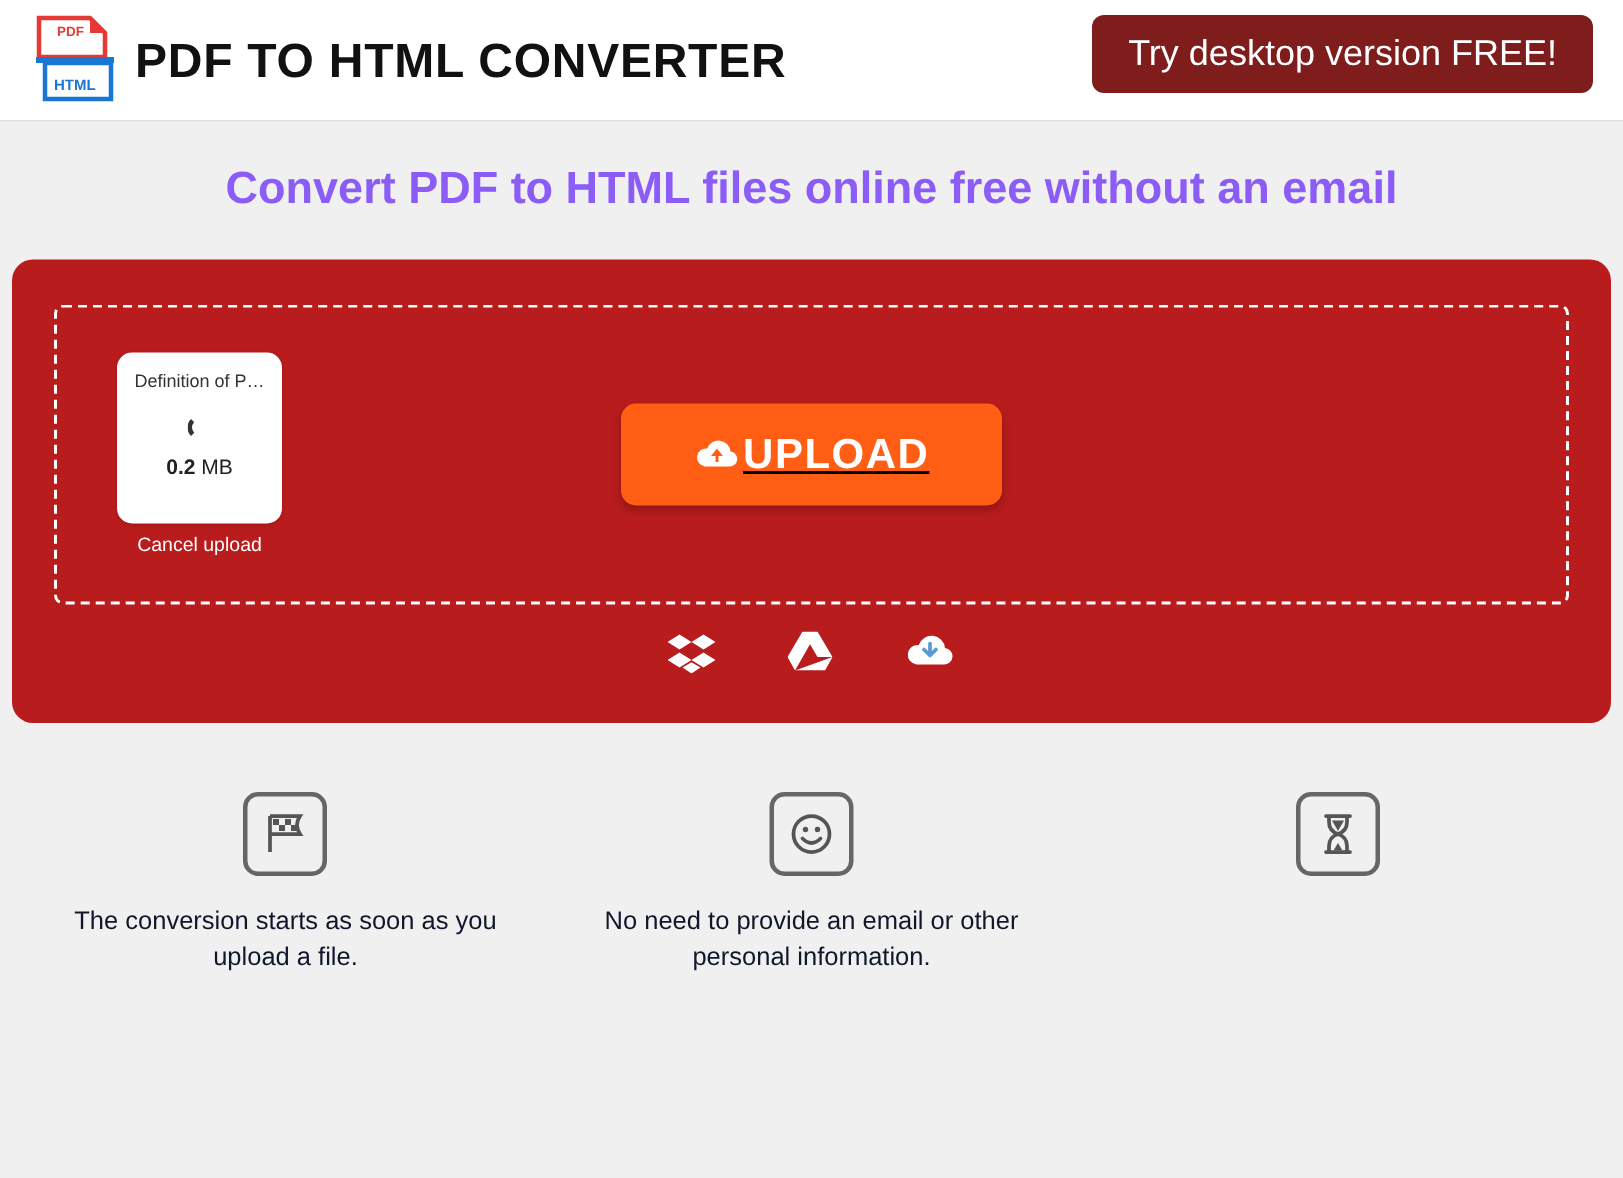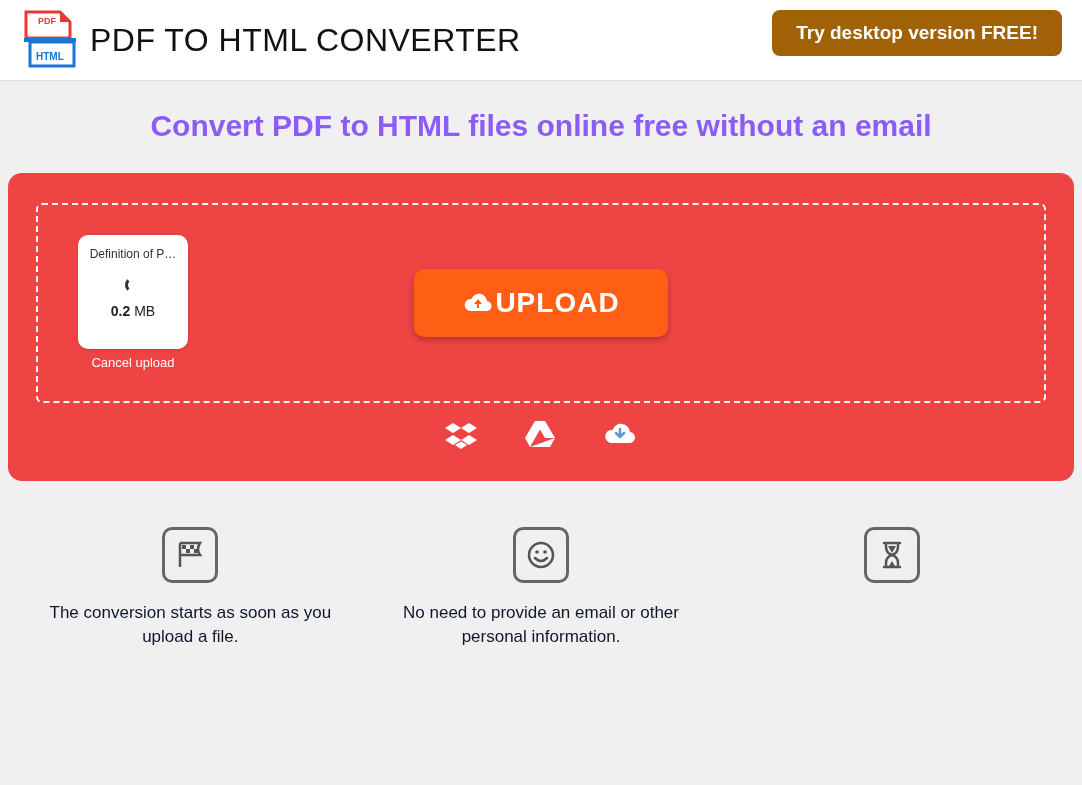--- a/index.html
+++ b/index.html
@@ -1,23 +1,23 @@
 <!DOCTYPE html>
 <html><head>
 <meta charset="utf-8">
 <style>
 * { margin: 0; padding: 0; box-sizing: border-box; }
 body { font-family: Arial, Helvetica, sans-serif; background: #f0f0f0; width: 1082px; }
 .header { background: #fff; border-bottom: 1px solid #ddd; display: flex; align-items: flex-start; justify-content: space-between; padding: 10px 20px; }
 .header-left { display: flex; align-items: center; gap: 10px; }
 .logo { width: 60px; height: 60px; }
-.app-title { font-size: 32px; font-weight: normal; color: #111; letter-spacing: 0.5px; }
-.try-button { background: #a16207; color: #fff; font-size: 19px; font-weight: bold; padding: 12px 24px; border: none; border-radius: 8px; cursor: pointer; }
+.app-title { font-size: 32px; font-weight: bold; color: #111; letter-spacing: 0.5px; }
+.try-button { background: #7f1d1d; color: #fff; font-size: 24px; font-weight: normal; padding: 12px 24px; border: none; border-radius: 8px; cursor: pointer; }
 .subtitle { text-align: center; color: #8b5cf6; font-size: 30px; font-weight: bold; padding: 28px 10px 20px; }
-.upload-panel { background: #ef4444; border-radius: 14px; margin: 10px 8px; padding: 30px 28px 28px; }
+.upload-panel { background: #b91c1c; border-radius: 14px; margin: 10px 8px; padding: 30px 28px 28px; text-decoration: underline; }
 .dropzone { border: 2px dashed #fff; border-radius: 6px; min-height: 200px; display: flex; align-items: center; position: relative; padding: 20px; }
 .file-item { position: absolute; left: 40px; top: 30px; text-align: center; }
 .file-card { background: #fff; border-radius: 10px; width: 110px; height: 114px; padding: 12px 8px 8px; box-shadow: 0 1px 3px rgba(0,0,0,0.15); }
 .file-name { font-size: 12px; color: #333; white-space: nowrap; overflow: hidden; text-overflow: ellipsis; }
 .spinner { width: 16px; height: 16px; margin: 16px auto 10px; border: 3px solid #333; border-top-color: transparent; border-right-color: transparent; border-bottom-color: transparent; border-radius: 50%; animation: spin 1s linear infinite; }
 @keyframes spin { to { transform: rotate(360deg); } }
 .file-size { font-size: 14px; color: #222; margin-top: 4px; }
 .file-size b { font-weight: bold; }
 .cancel-text { color: #fff; font-size: 13px; margin-top: 6px; cursor: pointer; }
 .upload-button { background: #ff5e14; color: #fff; font-size: 28px; font-weight: bold; border: none; border-radius: 10px; padding: 18px 48px; margin: 0 auto; display: flex; align-items: center; gap: 1px; cursor: pointer; box-shadow: 0 3px 6px rgba(0,0,0,0.25); letter-spacing: 1px; }

